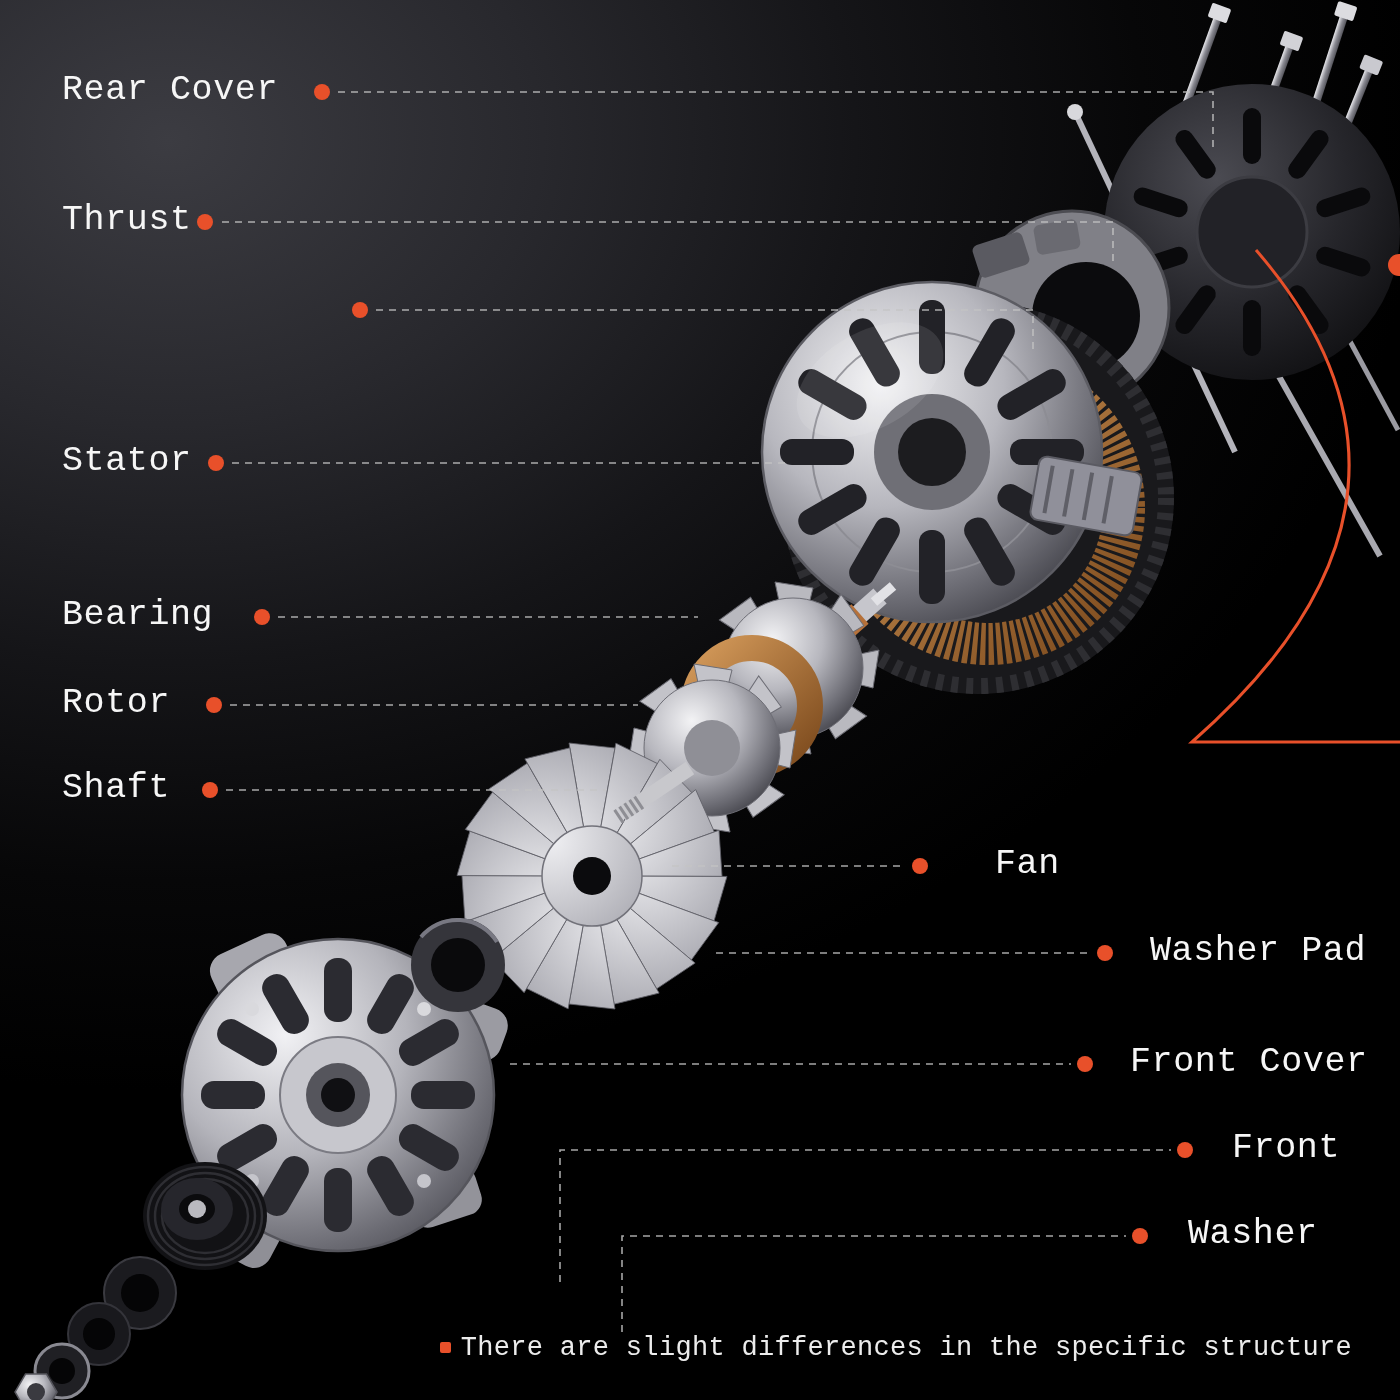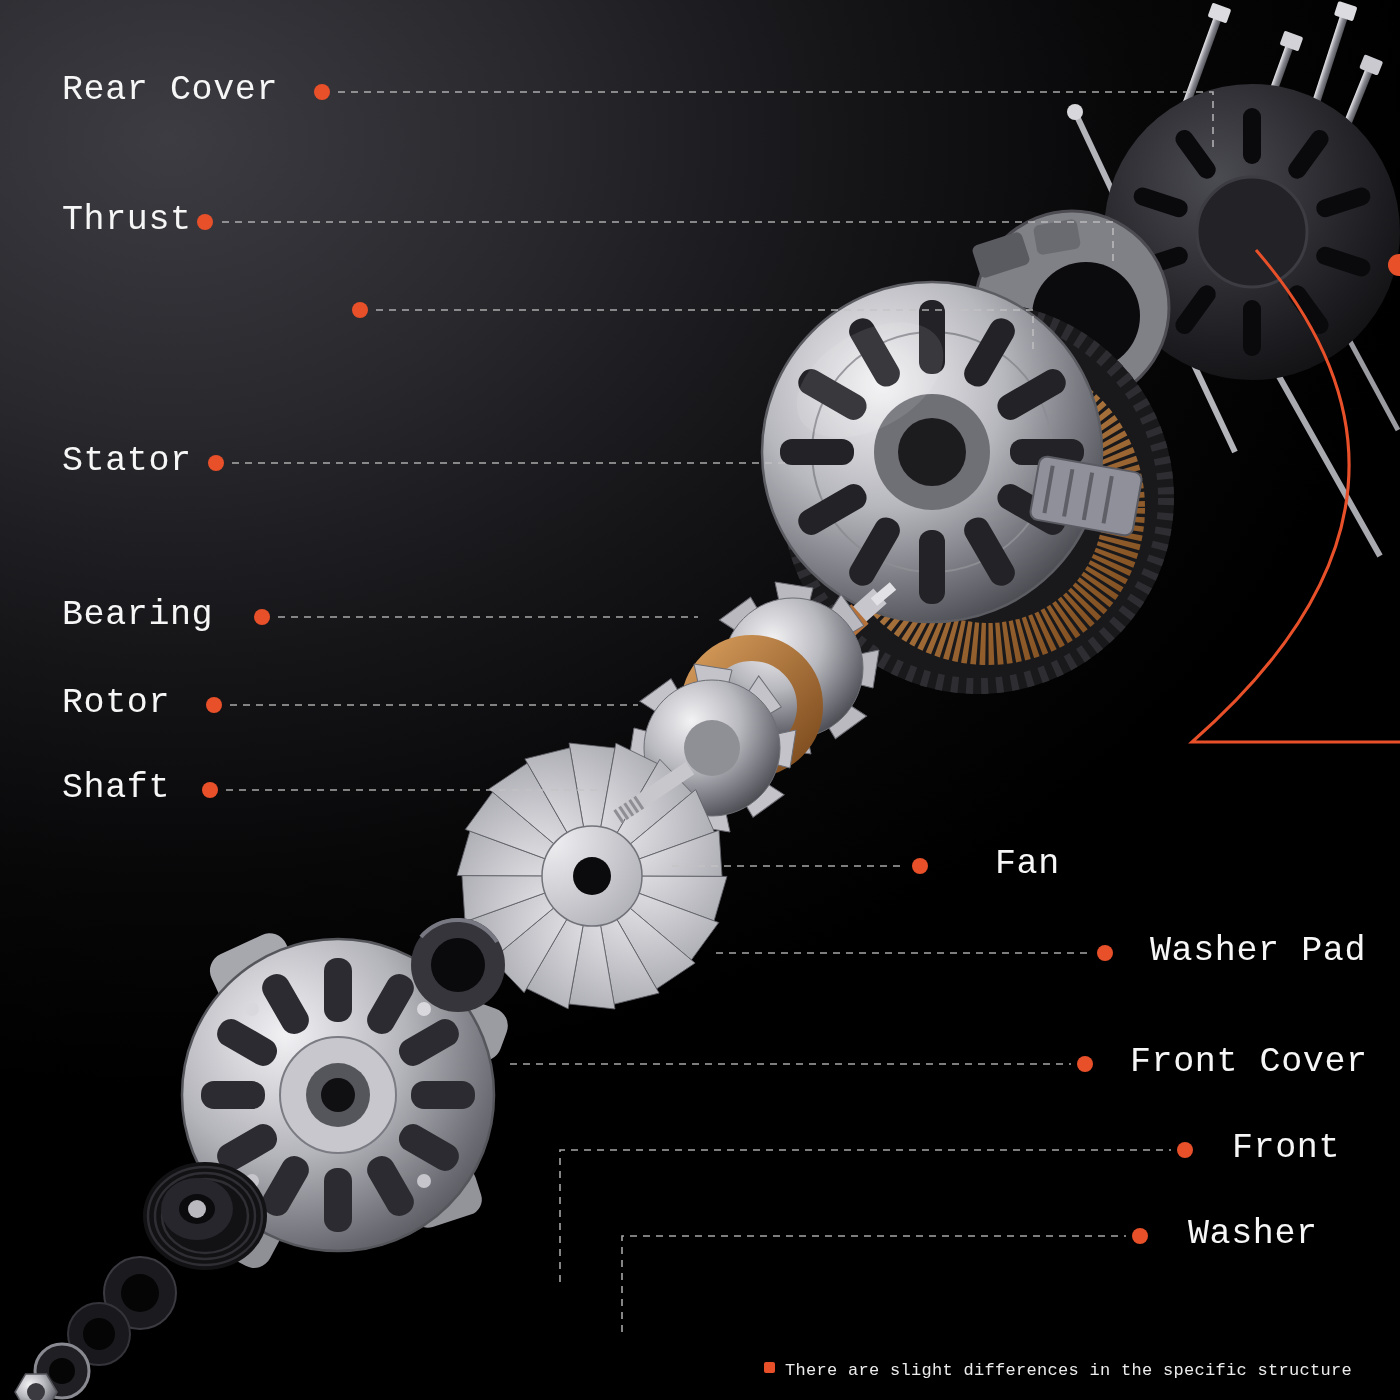--- a/index.html
+++ b/index.html
@@ -11,22 +11,22 @@
   }
   svg.scene{position:absolute;inset:0;display:block;}
   .lbl{
     position:absolute;color:#f6f6f6;font-size:35px;font-weight:400;
     letter-spacing:.6px;white-space:nowrap;line-height:1.1;
   }
   .cline{stroke:#c3c3c3;stroke-width:1.6;stroke-dasharray:7 6;fill:none;opacity:.85;}
   .dot{fill:var(--accent,#e8502a);}
   .arc{stroke:var(--accent,#e8502a);stroke-width:3;fill:none;}
   .disclaimer{
-    position:absolute;right:48px;bottom:16px;text-align:right;
-    color:#ececec;font-size:17px;letter-spacing:.3px;line-height:1.55;
+    position:absolute;right:48px;bottom:30px;text-align:right;
+    color:#ececec;font-size:27px;letter-spacing:.3px;line-height:1.55;
   }
   .disclaimer .bullet{
     display:inline-block;width:11px;height:11px;border-radius:2px;
     background:var(--accent,#e8502a);margin-right:10px;vertical-align:2px;
   }
 </style>
 </head>
 <body>
 
 <div class="stage">

